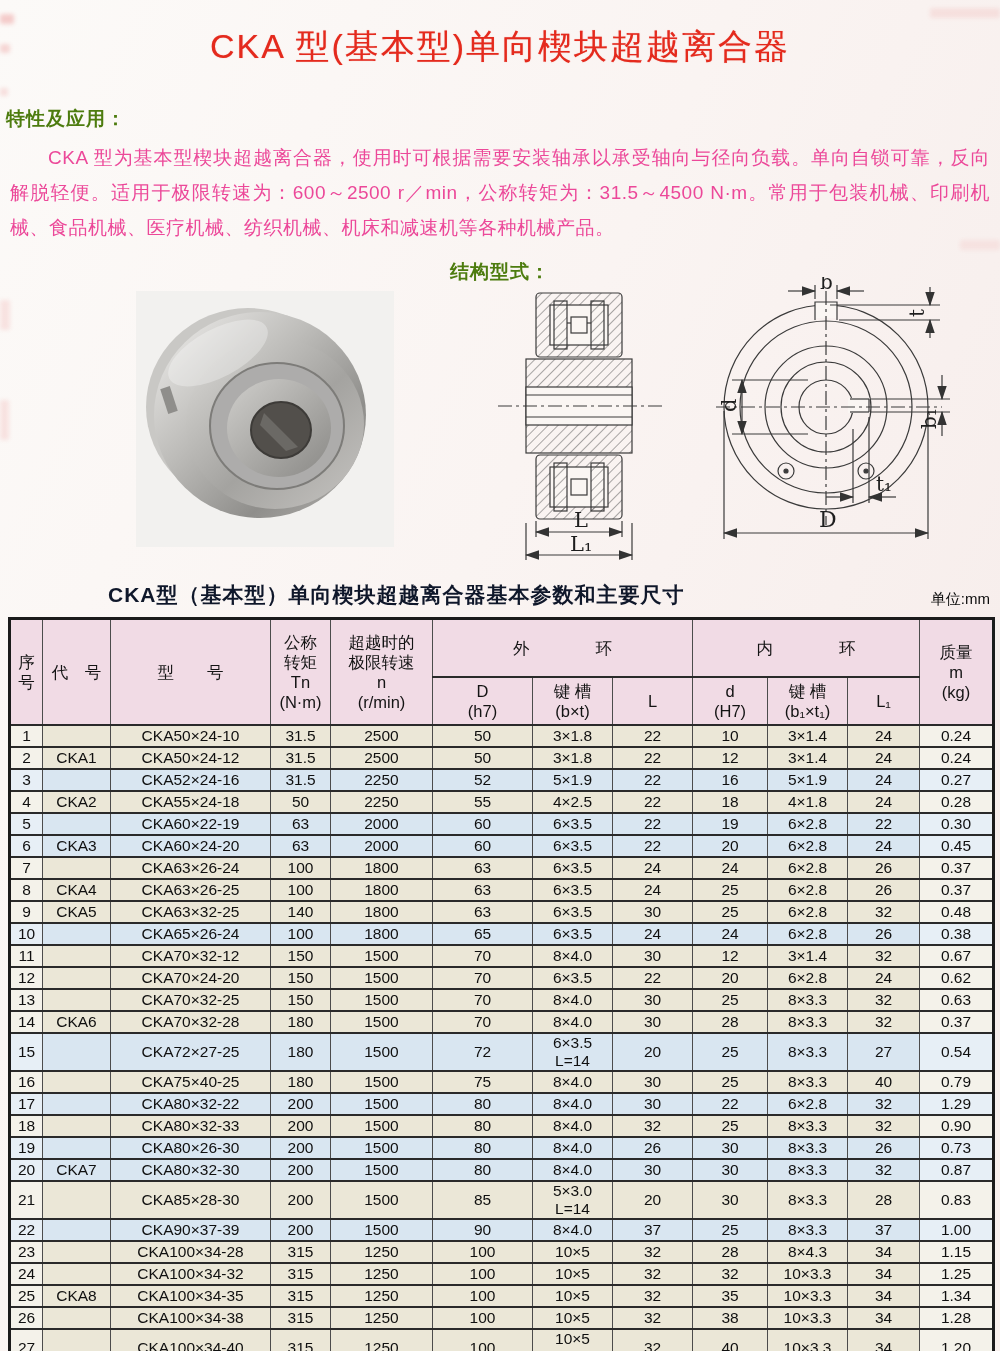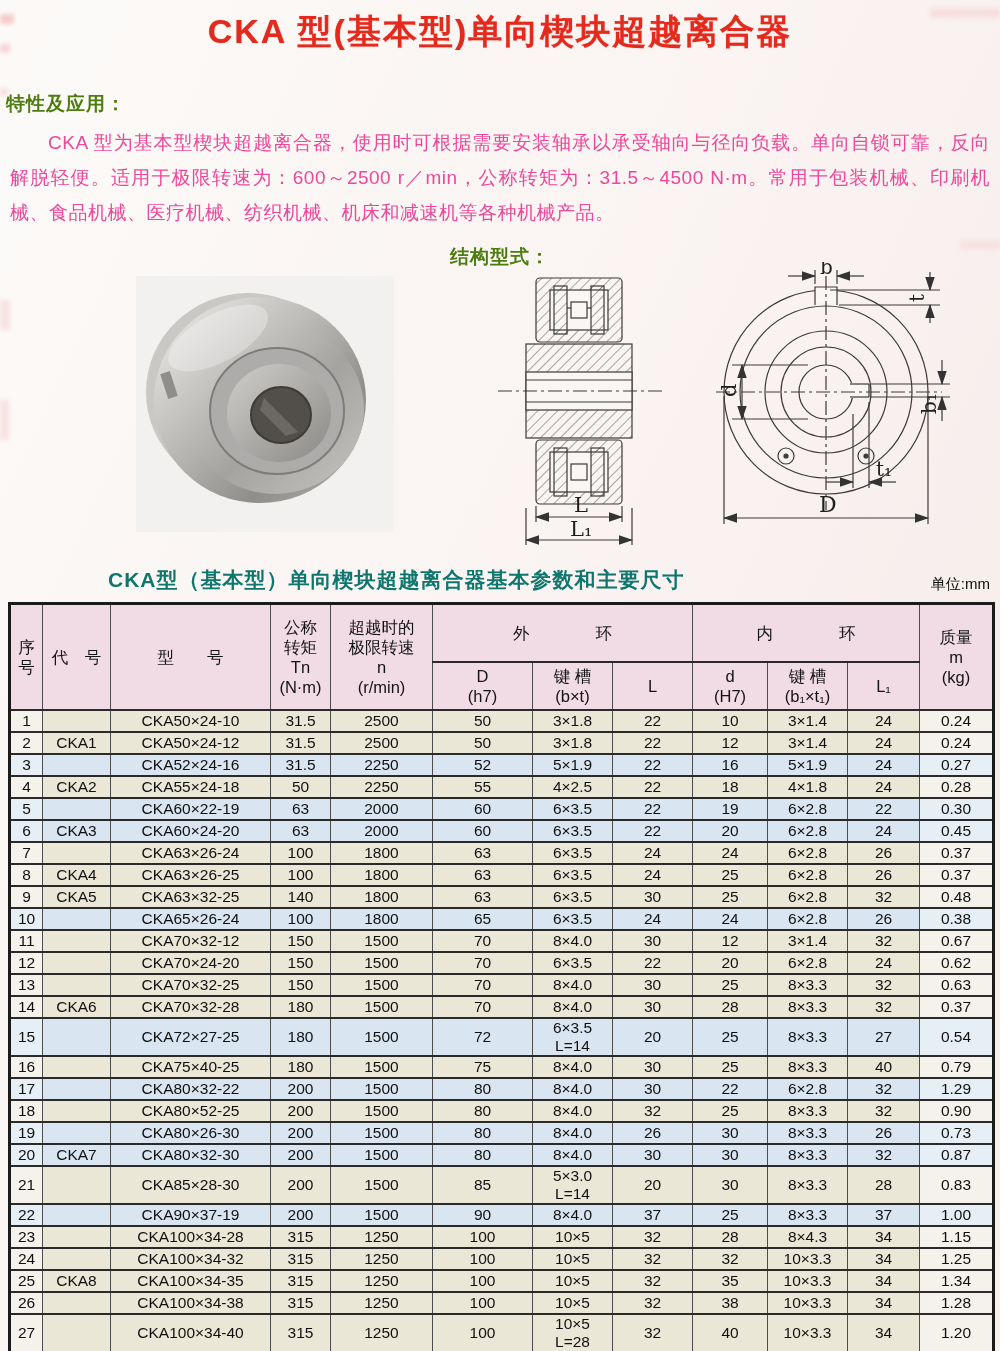--- a/index.html
+++ b/index.html
@@ -5,37 +5,37 @@
   html,body{margin:0;padding:0;}
   body{
     width:1000px;height:1351px;
     font-family:"Liberation Sans","DejaVu Sans",sans-serif;
     color:#111;
     background:linear-gradient(115deg,#fcfaf8 0%,#faf4f2 45%,#f7eeec 80%,#f9f1ee 100%);
     position:relative;overflow:hidden;
   }
   .bleed{position:absolute;background:#d44;filter:blur(2px);border-radius:2px;}
   .page-title{
-    margin:9px 0 0;text-align:center;
-    font-size:34px;font-weight:bold;letter-spacing:2px;color:#e42a1d;
+    margin:24px 0 0;text-align:center;
+    font-size:34px;font-weight:normal;letter-spacing:2px;color:#e42a1d;
     text-shadow:0 0 1px rgba(228,42,29,.4);
   }
   .sec-head{
     margin:36px 6px 8px;font-size:19px;font-weight:bold;color:#4d7c0f;letter-spacing:1px;
   }
   .sec-head.second{margin-top:14px;text-align:center;}
   .para{
     margin:4px 10px 0;font-size:19px;line-height:35px;text-align:justify;
     text-indent:2em;color:#ec4899;letter-spacing:.5px;
   }
   .figure-row{position:relative;height:288px;margin-top:-16px;}
   .photo-wrap{position:absolute;left:136px;top:14px;width:258px;height:256px;}
   .drawing-wrap{position:absolute;left:478px;top:0;width:518px;height:288px;}
   .tbl-title-row{display:flex;align-items:flex-end;margin:16px 8px 8px;}
-  .tbl-title{flex:1;margin-left:100px;font-size:21px;font-weight:bold;letter-spacing:1px;color:#0f766e;}
+  .tbl-title{flex:1;margin-left:100px;font-size:21px;font-weight:bold;letter-spacing:1px;color:#0f172a;}
   .tbl-unit{font-size:15px;color:#0c0c0c;margin-right:2px;}
   table{
     width:984px;margin-left:8px;border-collapse:collapse;table-layout:fixed;
     border:3px solid #1b1b1b;
   }
   th,td{
     border-left:1px solid #4c4c4c;border-right:1px solid #4c4c4c;
     border-top:2px solid #2a2a2a;border-bottom:2px solid #2a2a2a;
     text-align:center;vertical-align:middle;white-space:pre-line;
     padding:0;
@@ -502,21 +502,21 @@
         <td>8×4.0</td>
         <td>30</td>
         <td>22</td>
         <td>6×2.8</td>
         <td>32</td>
         <td>1.29</td>
       </tr>
       <tr>
         <td>18</td>
         <td></td>
-        <td>CKA80×52-25</td>
+        <td>CKA80×32-33</td>
         <td>200</td>
         <td>1500</td>
         <td>80</td>
         <td>8×4.0</td>
         <td>32</td>
         <td>25</td>
         <td>8×3.3</td>
         <td>32</td>
         <td>0.90</td>
       </tr>
@@ -559,21 +559,21 @@
 L=14</td>
         <td>20</td>
         <td>30</td>
         <td>8×3.3</td>
         <td>28</td>
         <td>0.83</td>
       </tr>
       <tr class="blue">
         <td>22</td>
         <td></td>
-        <td>CKA90×37-19</td>
+        <td>CKA90×37-39</td>
         <td>200</td>
         <td>1500</td>
         <td>90</td>
         <td>8×4.0</td>
         <td>37</td>
         <td>25</td>
         <td>8×3.3</td>
         <td>37</td>
         <td>1.00</td>
       </tr>

